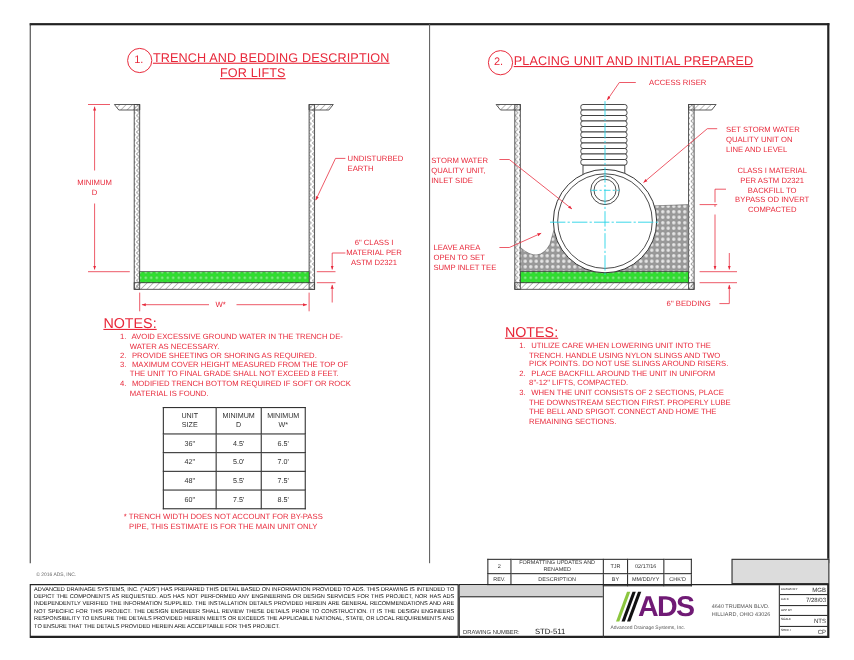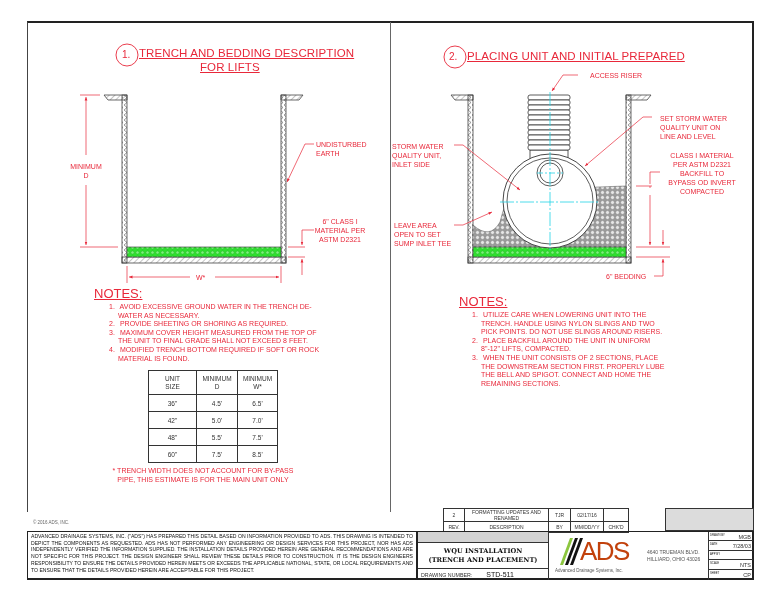--- a/index.html
+++ b/index.html
@@ -24,21 +24,21 @@
   .disclaimer { position:absolute; left:27px; top:531px; width:390px; height:49px; border:1px solid #222; border-bottom:2px solid #222; box-sizing:border-box; font-size:5.1px; line-height:6.7px; color:#111; padding:1px 3px; text-align:justify; text-transform:uppercase; }
   .rev-table { position:absolute; left:443px; top:508px; border-collapse:collapse; font-size:5px; color:#333; }
   .rev-table td { border:1px solid #333; text-align:center; height:10px; padding:0; }
   .gray-box { position:absolute; left:665px; top:508px; width:89px; height:23px; background:#dcdcdc; border:1px solid #333; box-sizing:border-box; }
   .tb { position:absolute; left:417px; top:531px; width:337px; height:49px; border:1px solid #222; border-bottom:2px solid #222; border-right:2px solid #222; box-sizing:border-box; }
   .tb-grayband { position:absolute; left:0; top:0; width:130px; height:10px; background:#d3d3d3; border-bottom:1px solid #333; }
   .tb-title { position:absolute; left:0; top:11px; width:130px; height:26px; border-bottom:1px solid #333; font-family:"DejaVu Serif", serif; font-weight:bold; font-size:6.6px; text-align:center; line-height:9px; padding-top:4px; box-sizing:border-box; color:#111; }
   .tb-dwg { position:absolute; left:0; top:37px; width:130px; height:11px; font-size:5.3px; color:#333; line-height:11px; padding-left:3px; box-sizing:border-box; }
   .tb-dwg .num { font-size:7px; margin-left:14px; color:#111; }
   .tb-logo { position:absolute; left:130px; top:0; width:161px; height:48px; border-left:1px solid #333; border-right:1px solid #333; box-sizing:border-box; }
-  .ads-word { position:absolute; left:31px; top:4px; font-size:26px; font-weight:normal; color:#c2410c; letter-spacing:-1.5px; font-family:"Liberation Sans", sans-serif; }
+  .ads-word { position:absolute; left:31px; top:4px; font-size:26px; font-weight:bold; color:#701a75; letter-spacing:-1.5px; font-family:"Liberation Sans", sans-serif; }
   .ads-sub { position:absolute; left:6px; top:36px; font-size:4.5px; color:#555; }
   .ads-addr { position:absolute; left:98px; top:17px; font-size:5px; color:#555; line-height:7px; }
   .tb-right { position:absolute; left:291px; top:0; width:44px; height:48px; }
   .tb-cell { height:9.4px; border-bottom:1px solid #333; position:relative; font-size:5.5px; color:#333; text-align:right; padding-right:2px; line-height:10px; box-sizing:border-box; }
   .tb-cell:last-child { border-bottom:none; }
   .tb-cell .k { position:absolute; left:1px; top:-2px; font-size:2.8px; color:#111; text-transform:uppercase; }
 </style>
 </head>
 <body>
 
@@ -241,21 +241,20 @@
     <td>BY</td>
     <td>MM/DD/YY</td>
     <td>CHK'D</td>
   </tr>
 </tbody>
   </table>
 <div class="gray-box"></div>
 
 <div class="tb">
   <div class="tb-grayband"></div>
-  <div class="tb-title"><span>WQU INSTALLATION</span><br><span>(TRENCH AND PLACEMENT)</span></div>
   <div class="tb-dwg"><span>DRAWING NUMBER:</span><span class="num">STD-511</span></div>
   <div class="tb-logo">
     <div class="ads-word">ADS</div>
     <div class="ads-sub">Advanced Drainage Systems, Inc.</div>
     <div class="ads-addr"><span>4640 TRUEMAN BLVD.</span><br><span>HILLIARD, OHIO 43026</span></div>
   </div>
   <div class="tb-right">
     <div class="tb-cell"><span class="k">DRAWN BY</span><span>MGB</span></div>
     <div class="tb-cell"><span class="k">DATE</span><span>7/28/03</span></div>
     <div class="tb-cell"><span class="k">APP BY</span><span></span></div>

